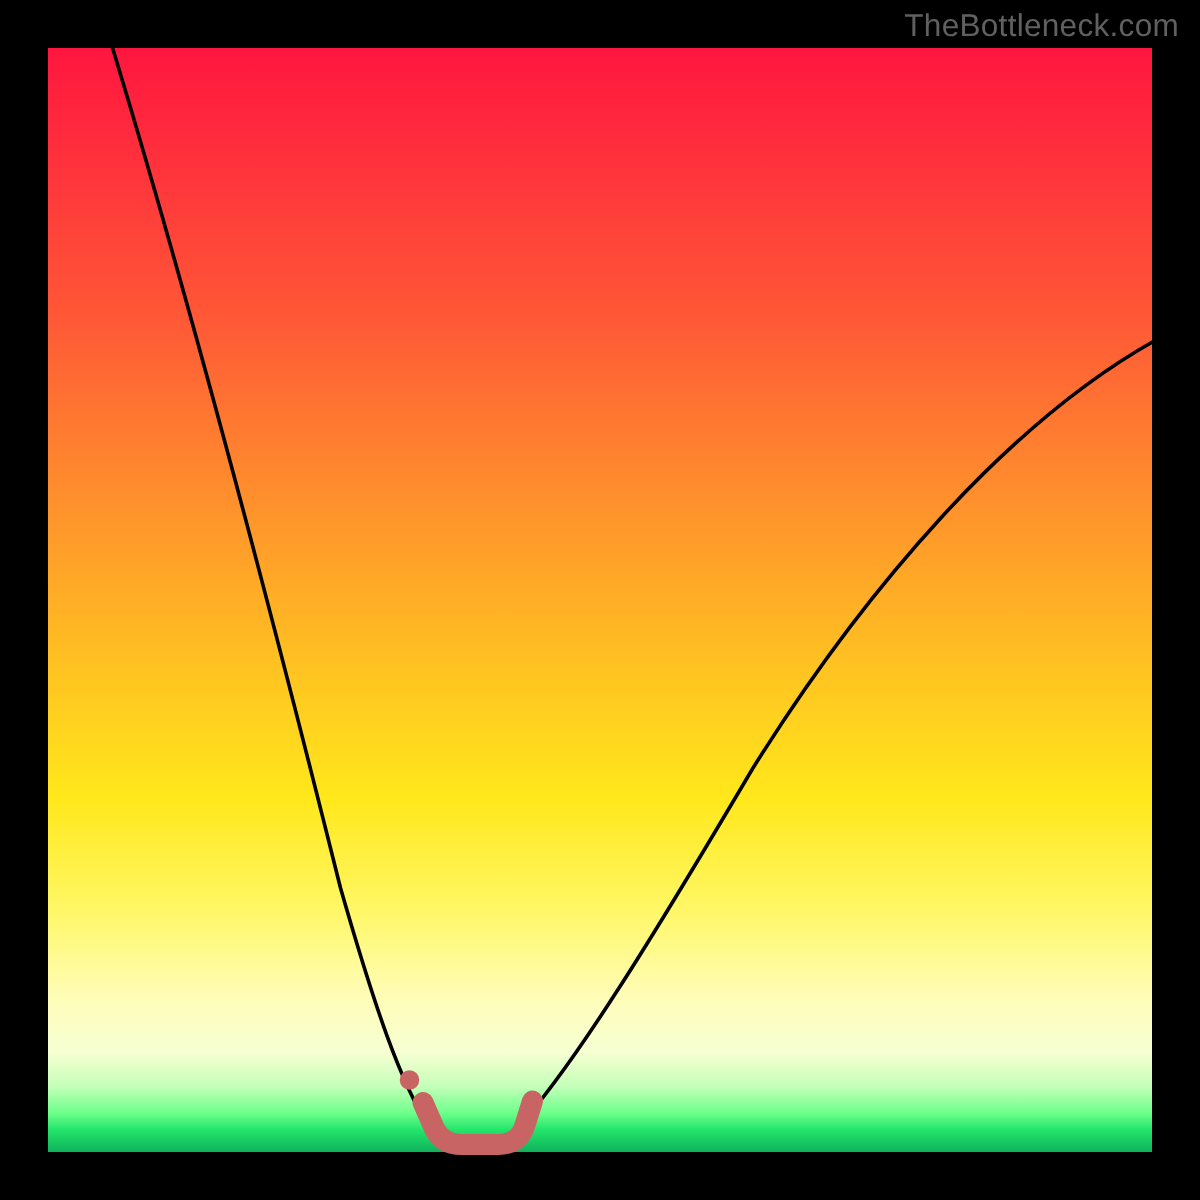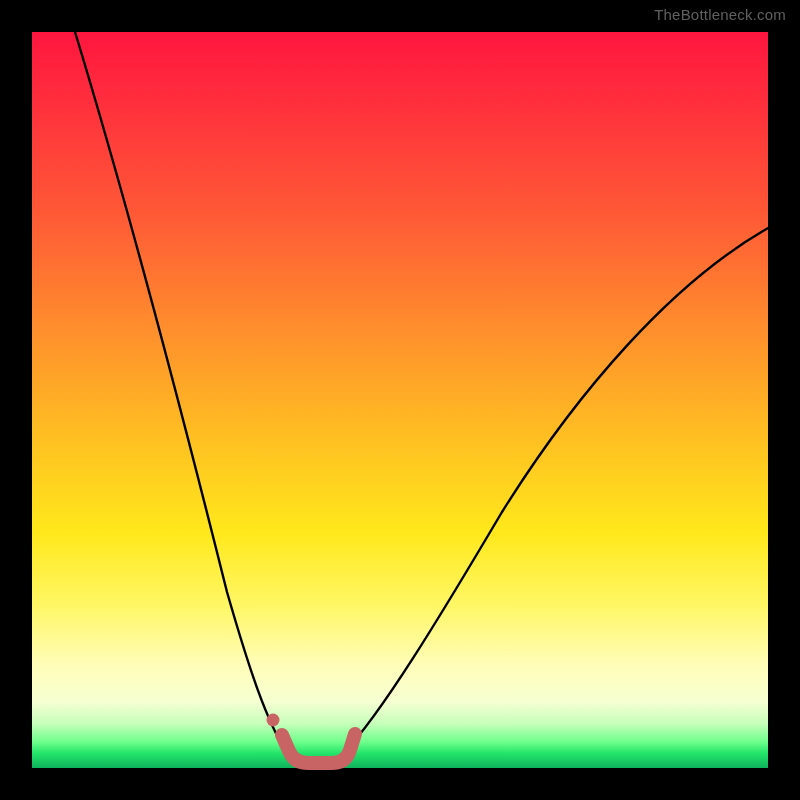--- a/index.html
+++ b/index.html
@@ -45,21 +45,21 @@
     inset: 0;
     width: 736px;
     height: 736px;
     overflow: visible;
   }
   .watermark {
     position: absolute;
     top: 6px;
     right: 14px;
     color: #606060;
-    font-size: 15px;
+    font-size: 21px;
     letter-spacing: 0.2px;
   }
 </style>
 </head>
 <body>
 
 <div class="frame">
   <div class="plot-area">
     <svg class="curve" viewBox="0 0 736 736" preserveAspectRatio="none">
 

